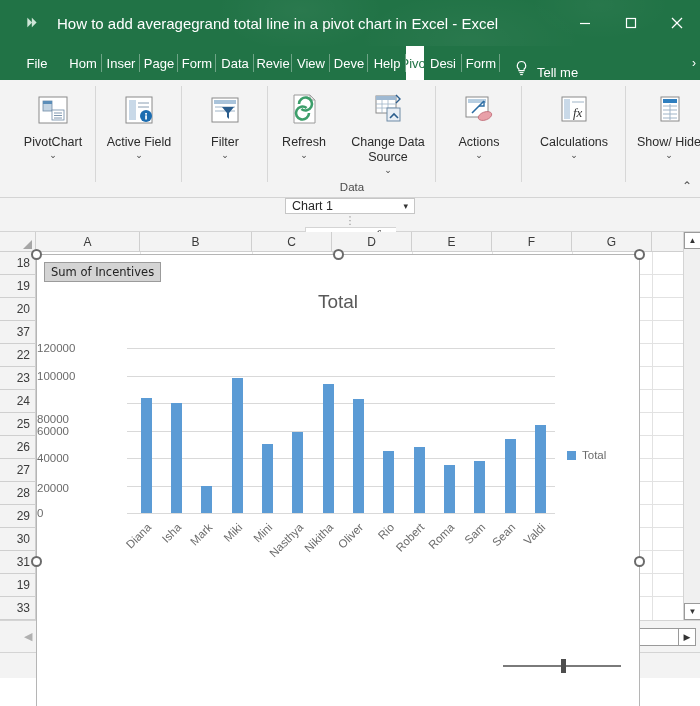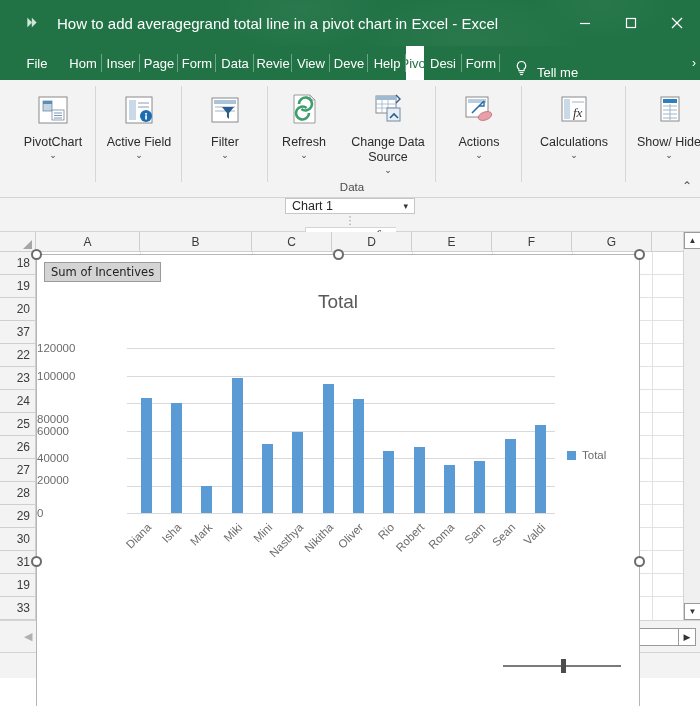--- a/index.html
+++ b/index.html
@@ -637,21 +637,21 @@
 
     <div class="chart-title">Total</div>
 
     <div class="plot">
 
       <div class="ylab" style="left:0; width:84px; top:87px;">120000</div>
       <div class="ylab" style="left:0; width:84px; top:114.5px;">100000</div>
       <div class="ylab" style="left:0; width:84px; top:142px;margin-top:16px;">80000</div>
       <div class="ylab" style="left:0; width:84px; top:169.5px;">60000</div>
       <div class="ylab" style="left:0; width:84px; top:197px;">40000</div>
-      <div class="ylab" style="left:0; width:84px; top:219px;">20000</div>
+      <div class="ylab" style="left:0; width:84px; top:227px;">20000</div>
       <div class="ylab" style="left:0; width:84px; top:252px;">0</div>
 
       <div class="gl" style="left:90px; right:84px; top:93px"></div>
       <div class="gl" style="left:90px; right:84px; top:120.5px"></div>
       <div class="gl" style="left:90px; right:84px; top:148px"></div>
       <div class="gl" style="left:90px; right:84px; top:175.5px"></div>
       <div class="gl" style="left:90px; right:84px; top:203px"></div>
       <div class="gl" style="left:90px; right:84px; top:230.5px"></div>
       <div class="gl" style="left:90px; right:84px; top:258px"></div>
 

